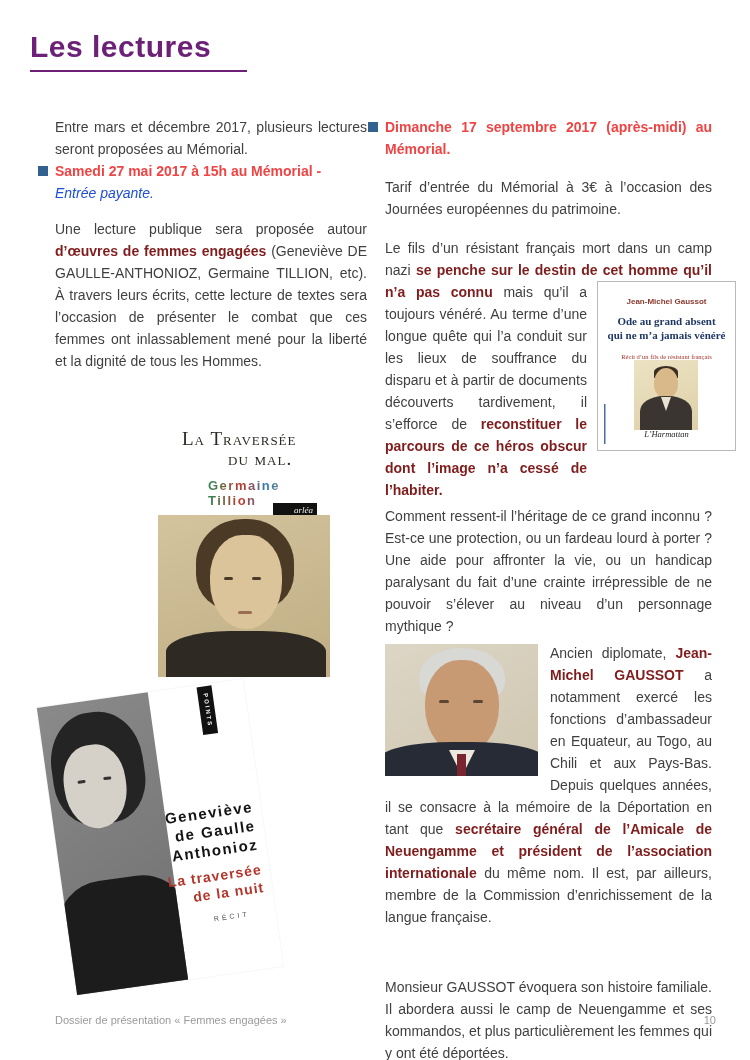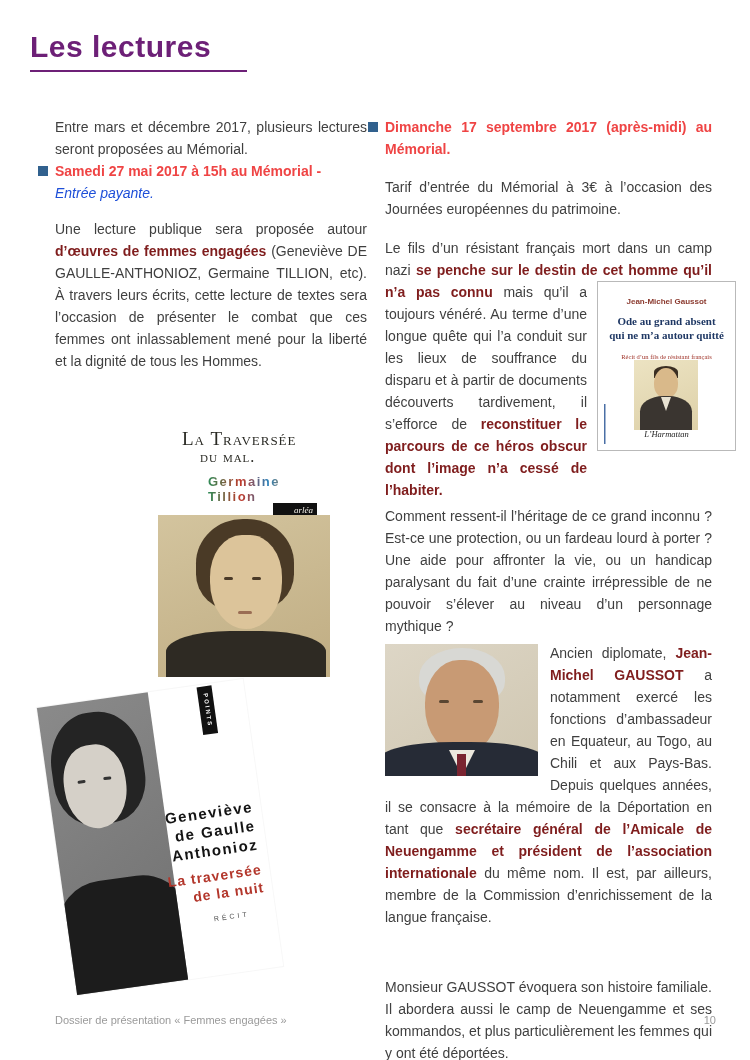--- a/index.html
+++ b/index.html
@@ -38,21 +38,21 @@
       background:linear-gradient(150deg,#ddd6c6,#cfc6b0);}
   .bp-hair{position:absolute;left:34px;top:4px;width:86px;height:58px;background:#d8d8d4;border-radius:50% 50% 42% 42%;}
   .bp-face{position:absolute;left:40px;top:16px;width:74px;height:94px;background:#c89a74;border-radius:46% 46% 50% 50%;}
   .bp-eye{position:absolute;width:10px;height:3px;background:#5a4632;border-radius:2px;top:56px;}
   .bp-suit{position:absolute;left:-6px;bottom:-4px;width:166px;height:38px;background:#262b36;border-radius:45% 45% 0 0;}
   .bp-shirt{position:absolute;left:64px;bottom:0;width:26px;height:26px;background:#ece8de;clip-path:polygon(0 0,100% 0,50% 100%);}
   .bp-tie{position:absolute;left:72px;bottom:0;width:9px;height:22px;background:#7a2430;}
   
   .tillion-cover{position:absolute;left:140px;top:428px;width:205px;height:252px;background:#fff;font-family:"Liberation Serif",serif;}
   .tc-t1{margin-left:42px;font-variant:small-caps;font-size:19px;letter-spacing:1px;color:#2a2a24;}
-  .tc-t2{margin-left:60px;font-variant:small-caps;font-size:16px;letter-spacing:1px;color:#2a2a24;margin-top:-2px;}
+  .tc-t2{margin-left:88px;font-variant:small-caps;font-size:19px;letter-spacing:1px;color:#2a2a24;margin-top:-2px;}
   .tc-author{margin-left:68px;margin-top:8px;font-family:Liberation Sans, sans-serif;font-size:13px;font-weight:bold;letter-spacing:1.5px;
       background:linear-gradient(90deg,#2e8b57 0%,#c0392b 30%,#2980b9 55%,#e67e22 80%,#16a085 100%);
       -webkit-background-clip:text;background-clip:text;color:transparent;width:110px;}
   .tc-tab{position:absolute;left:133px;top:75px;width:44px;height:16px;background:#111;color:#f5f2ea;
       font-size:9px;font-style:italic;text-align:right;line-height:15px;padding-right:4px;box-sizing:border-box;}
   .tc-photo{position:absolute;left:18px;top:87px;width:172px;height:162px;overflow:hidden;
       background:linear-gradient(160deg,#d3c49e,#c0ad83);}
   .tc-hair{position:absolute;left:38px;top:4px;width:98px;height:92px;background:#4a3a26;border-radius:48% 48% 40% 40%;}
   .tc-face{position:absolute;left:52px;top:20px;width:72px;height:94px;background:#dcc49a;border-radius:46% 46% 52% 52%;}
   .tc-eye{position:absolute;width:9px;height:3px;background:#4a3a28;border-radius:2px;top:62px;}
@@ -146,21 +146,21 @@
     <div class="event mt-event-r">
       <span class="bullet"></span>
       <p class="event-title jt">Dimanche 17 septembre 2017 (après-midi) au Mémorial.</p>
       <p class="jt mt-body-r">Tarif d’entrée du Mémorial à 3€ à l’occasion des Journées européennes du patrimoine.</p>
     </div>
 
     <div class="mt-quote">
       <div class="spacer-r"></div>
       <div class="gaussot-cover">
         <p class="gc-author">Jean-Michel Gaussot</p>
-        <p class="gc-title"><span>Ode au grand absent</span><br><span>qui ne m’a autour quitté</span></p>
+        <p class="gc-title"><span>Ode au grand absent</span><br><span>qui ne m’a jamais vénéré</span></p>
         <p class="gc-sub">Récit d’un fils de résistant français</p>
         <div class="gc-photo">
           <div class="gc-hair"></div>
           <div class="gc-head"></div>
           <div class="gc-suit"></div>
           <div class="gc-shirt"></div>
         </div>
         <div class="gc-spine"></div>
         <p class="gc-pub">L’Harmattan</p>
       </div>

